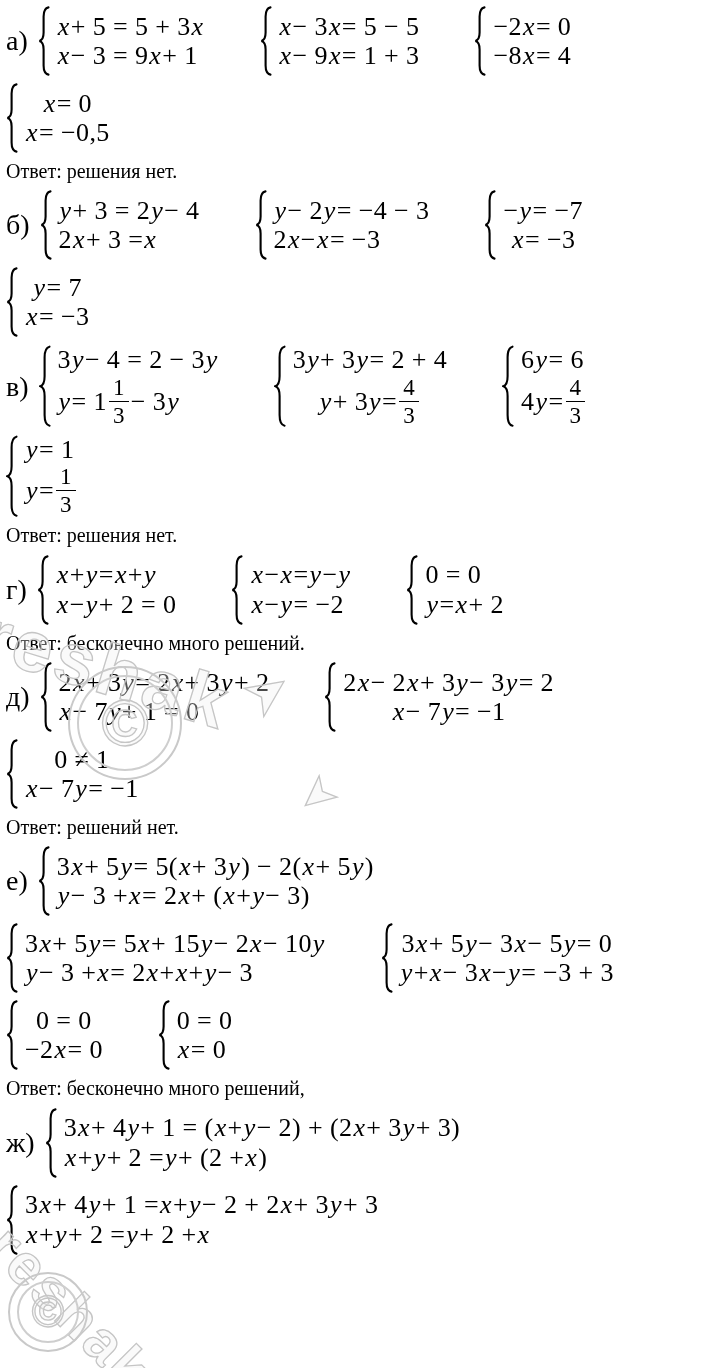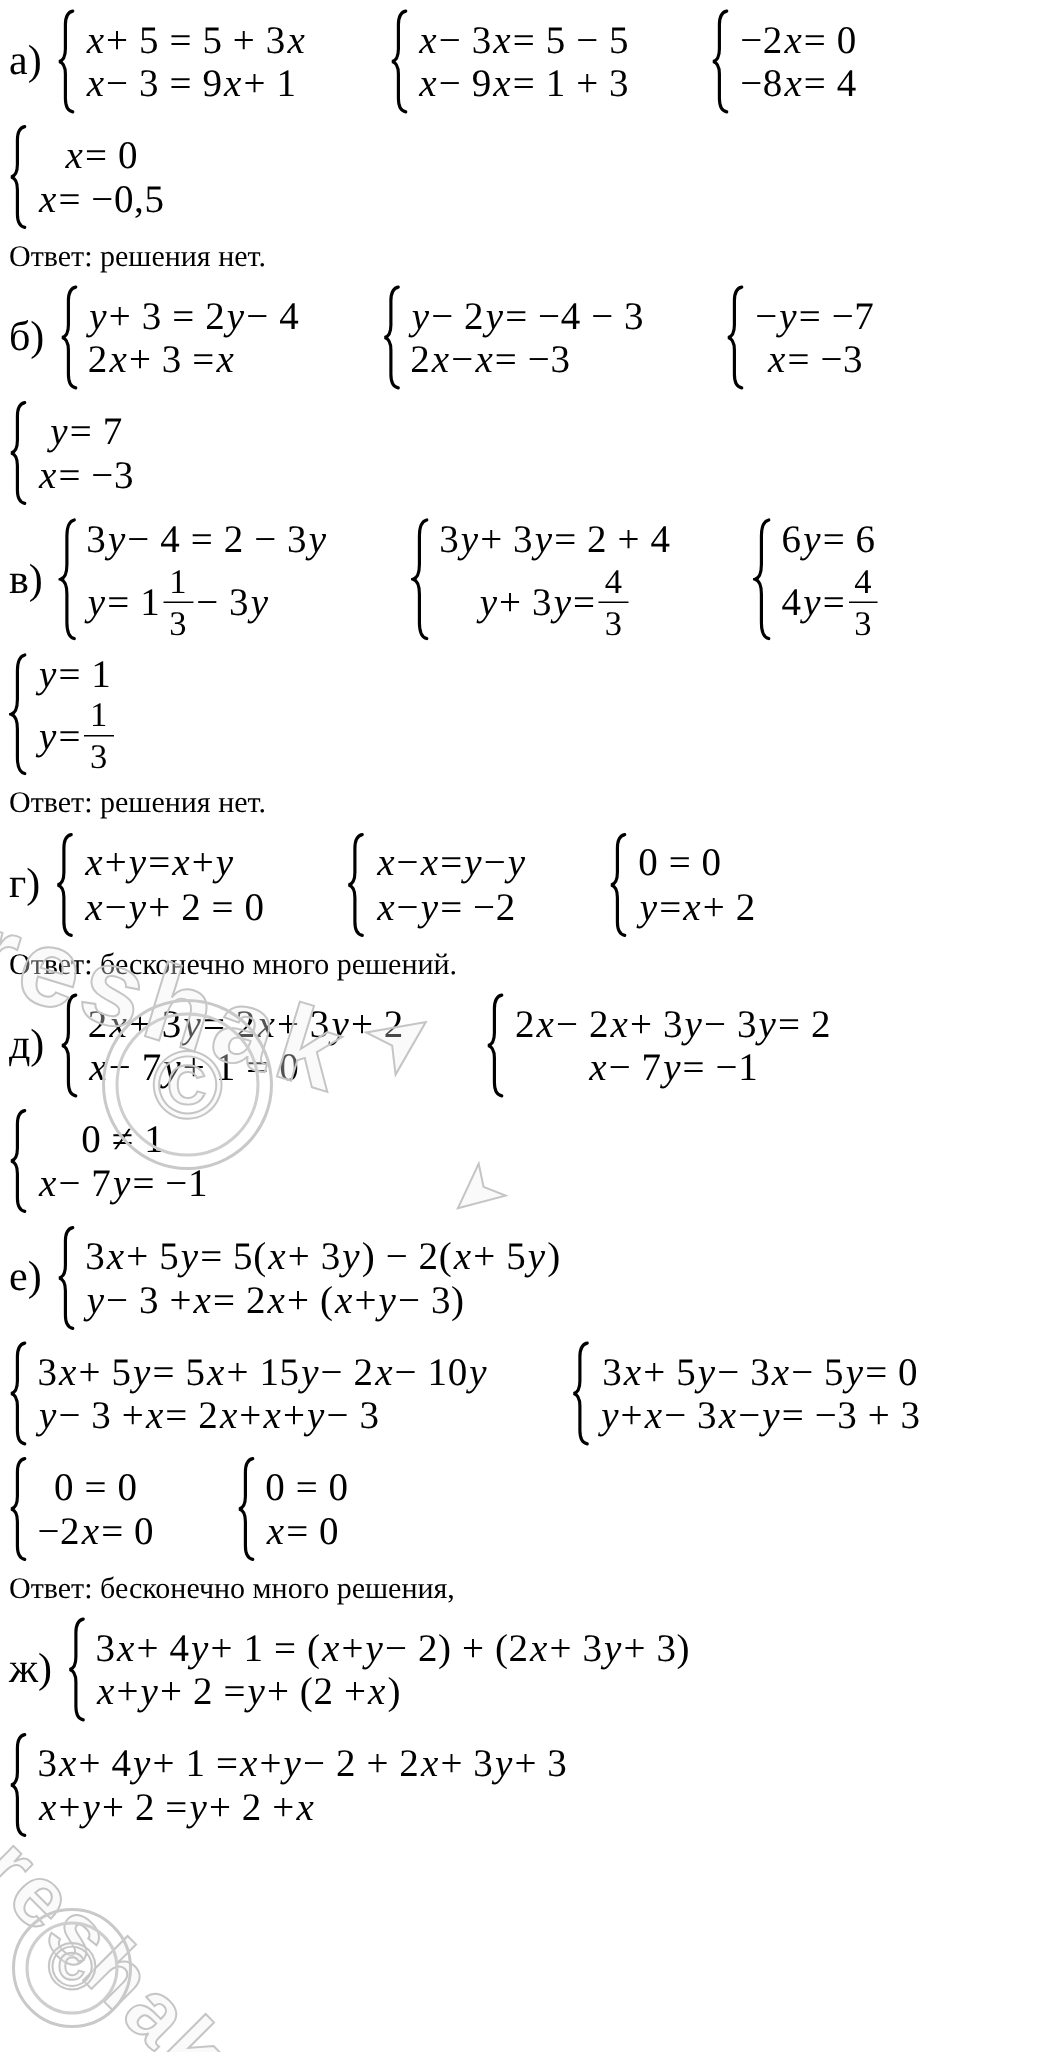--- a/index.html
+++ b/index.html
@@ -299,20 +299,21 @@
             <svg viewBox="0 0 20 100" preserveAspectRatio="none" aria-hidden="true">
               <path d="M 15 2 C 10 3 8 7 8 15 L 8 38 C 8 45 6 49 2 50 C 6 51 8 55 8 62 L 8 85 C 8 93 10 97 15 98" fill="none" stroke="#000" stroke-width="2.1" stroke-linecap="round" vector-effect="non-scaling-stroke"></path>
             </svg>
           </span>
           <div class="eqs">
             <div class="eq">0 ≠ 1</div>
             <div class="eq"><i>x</i> − 7<i>y</i> = −1</div>
           </div>
         </div>
       </div>
+      <div class="answer">Ответ: решений нет.</div>
     </section>
     <section class="section">
       <div class="row">
         <span class="sec-label">е)</span>
         <div class="system">
           <span class="brace">
             <svg viewBox="0 0 20 100" preserveAspectRatio="none" aria-hidden="true">
               <path d="M 15 2 C 10 3 8 7 8 15 L 8 38 C 8 45 6 49 2 50 C 6 51 8 55 8 62 L 8 85 C 8 93 10 97 15 98" fill="none" stroke="#000" stroke-width="2.1" stroke-linecap="round" vector-effect="non-scaling-stroke"></path>
             </svg>
           </span>
@@ -363,21 +364,21 @@
             <svg viewBox="0 0 20 100" preserveAspectRatio="none" aria-hidden="true">
               <path d="M 15 2 C 10 3 8 7 8 15 L 8 38 C 8 45 6 49 2 50 C 6 51 8 55 8 62 L 8 85 C 8 93 10 97 15 98" fill="none" stroke="#000" stroke-width="2.1" stroke-linecap="round" vector-effect="non-scaling-stroke"></path>
             </svg>
           </span>
           <div class="eqs">
             <div class="eq">0 = 0</div>
             <div class="eq"><i>x</i> = 0</div>
           </div>
         </div>
       </div>
-      <div class="answer">Ответ: бесконечно много решения,</div>
+      <div class="answer">Ответ: бесконечно много решений,</div>
     </section>
     <section class="section">
       <div class="row">
         <span class="sec-label">ж)</span>
         <div class="system">
           <span class="brace">
             <svg viewBox="0 0 20 100" preserveAspectRatio="none" aria-hidden="true">
               <path d="M 15 2 C 10 3 8 7 8 15 L 8 38 C 8 45 6 49 2 50 C 6 51 8 55 8 62 L 8 85 C 8 93 10 97 15 98" fill="none" stroke="#000" stroke-width="2.1" stroke-linecap="round" vector-effect="non-scaling-stroke"></path>
             </svg>
           </span>

